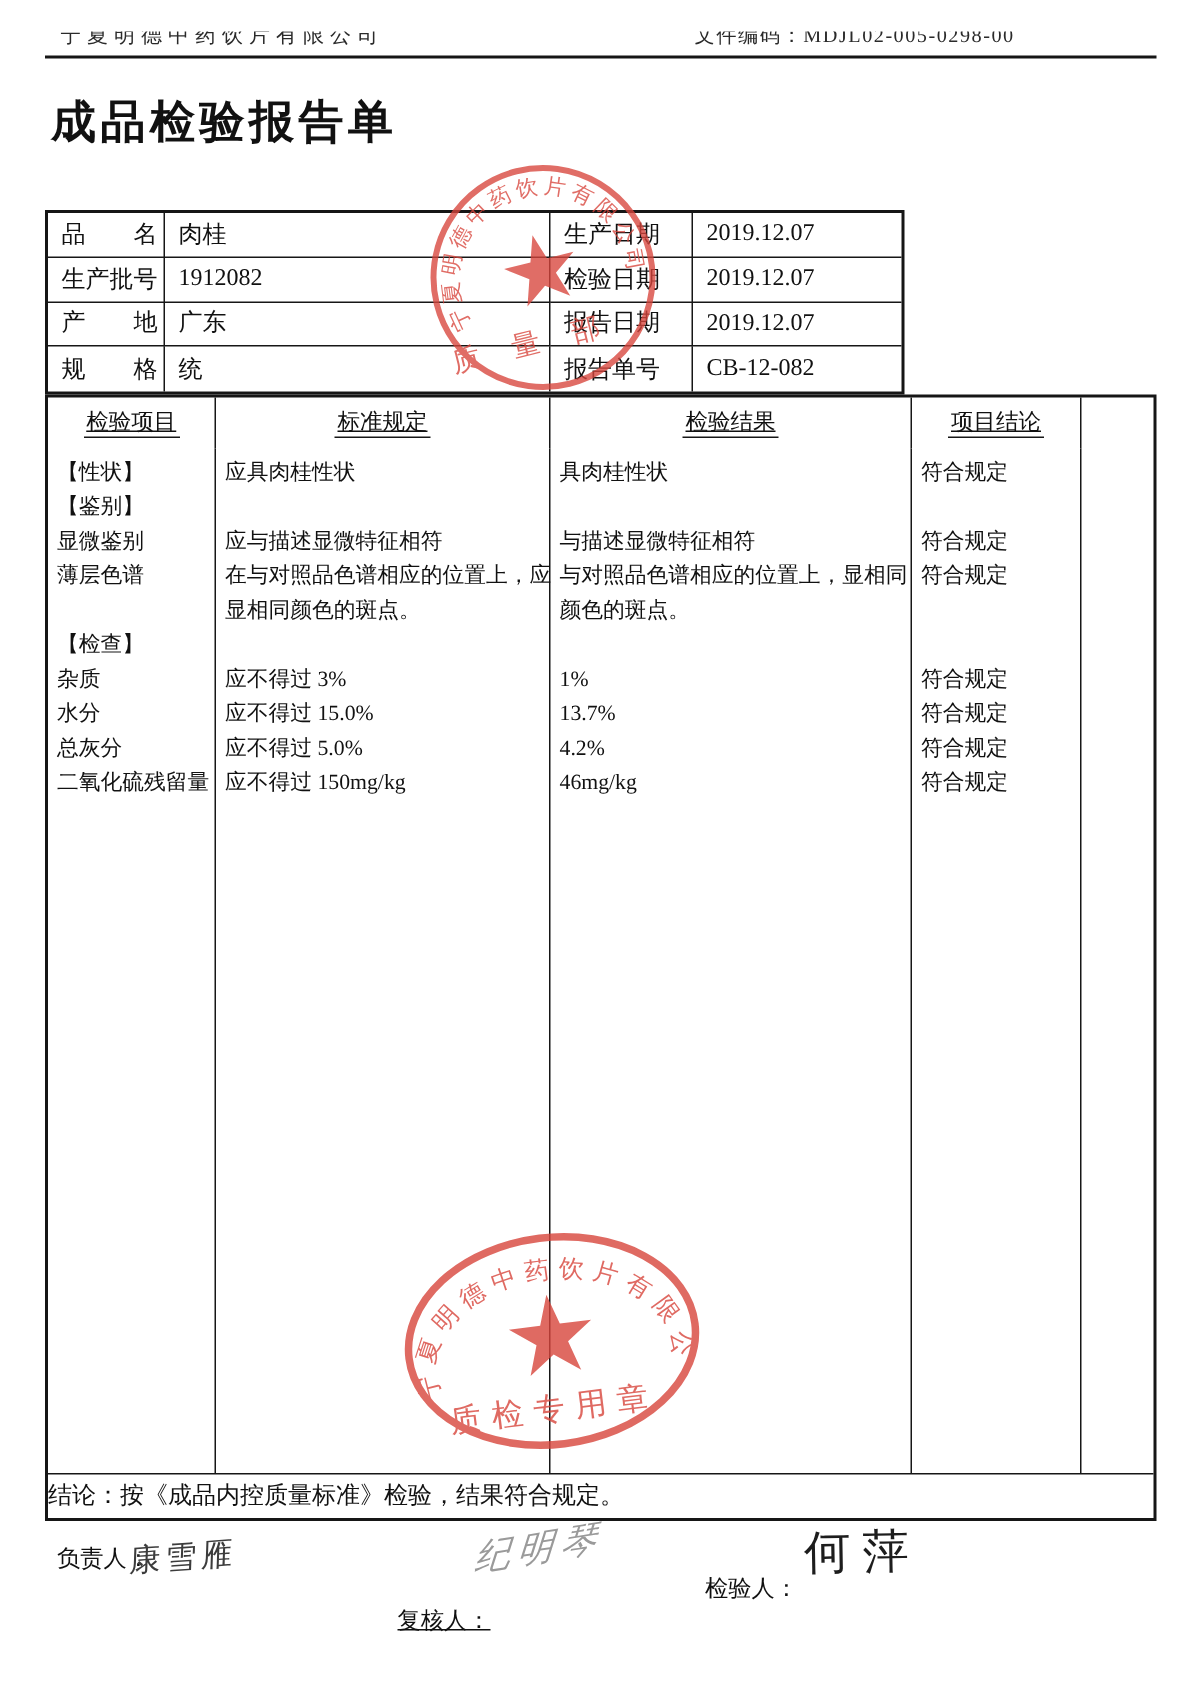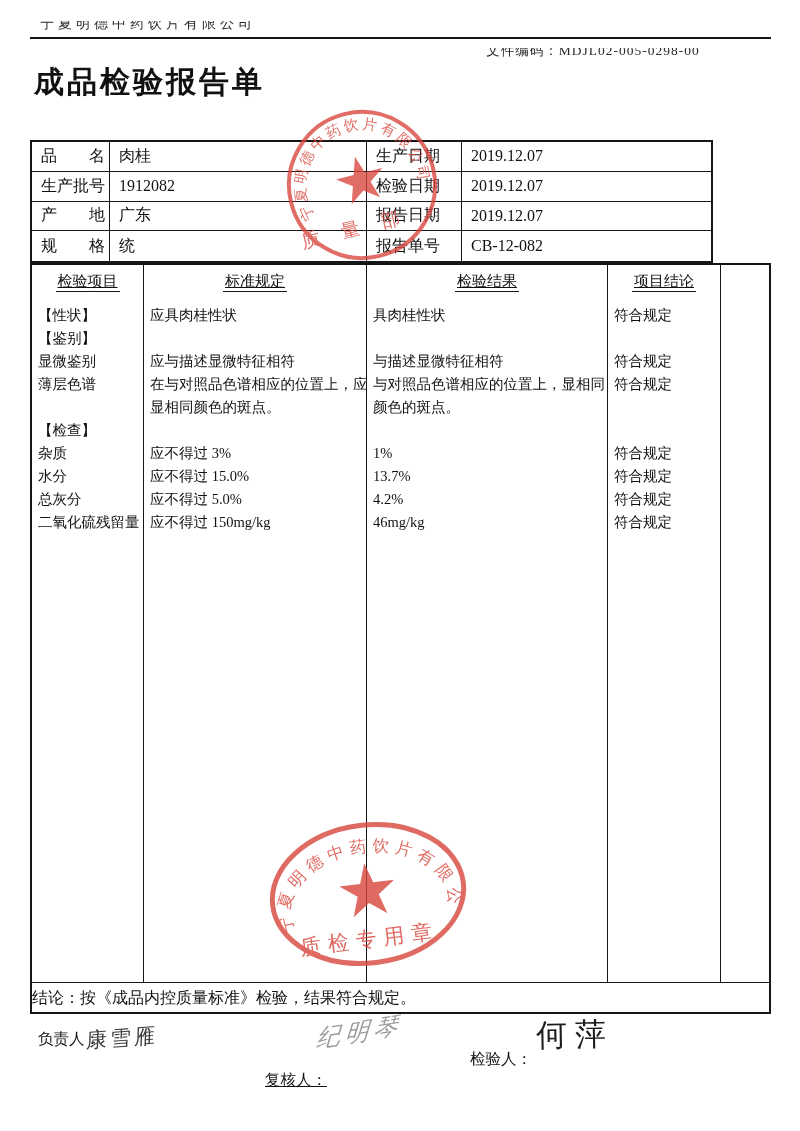--- a/index.html
+++ b/index.html
@@ -9,29 +9,29 @@
     overflow:hidden;
   }
   .abs{position:absolute;}
 
   
   .page-head{left:30px;top:0;width:741px;height:37px;border-bottom:2px solid #161616;}
   .head-clip{position:absolute;top:21px;height:16px;overflow:hidden;}
   .head-clip span{display:block;margin-top:-6px;font-size:14px;color:#2a2a2a;white-space:nowrap;}
   .head-left{left:10px;width:330px;}
   .head-left span{letter-spacing:4px;}
-  .head-right{right:48px;width:260px;text-align:center;margin-top:27px;}
+  .head-right{right:48px;width:260px;text-align:left;}
   .head-right span{letter-spacing:1px;font-size:13.5px;}
 
   
   .title{left:0;top:64px;width:100%;text-align:left;font-size:30px;font-weight:bold;
          letter-spacing:3px;line-height:36px;margin-left:34px;}
 
   
-  .info-table{left:30px;top:140px;width:683px;height:123px;border:2px solid #161616;
+  .info-table{left:30px;top:140px;width:573px;height:123px;border:2px solid #161616;
               box-sizing:border-box;display:grid;
               grid-template-columns:78px 257px 95px 1fr;grid-template-rows:repeat(4,1fr);text-align:right;}
   .itc{display:flex;align-items:center;padding-left:9px;font-size:16px;white-space:nowrap;
        box-sizing:border-box;}
   .itc.br{border-right:1.5px solid #161616;}
   .itc.bb{border-bottom:1.5px solid #161616;}
 
   
   .main-table{left:30px;top:263px;width:741px;border:2px solid #161616;box-sizing:border-box;}
   .mt-header{display:flex;height:34px;}

